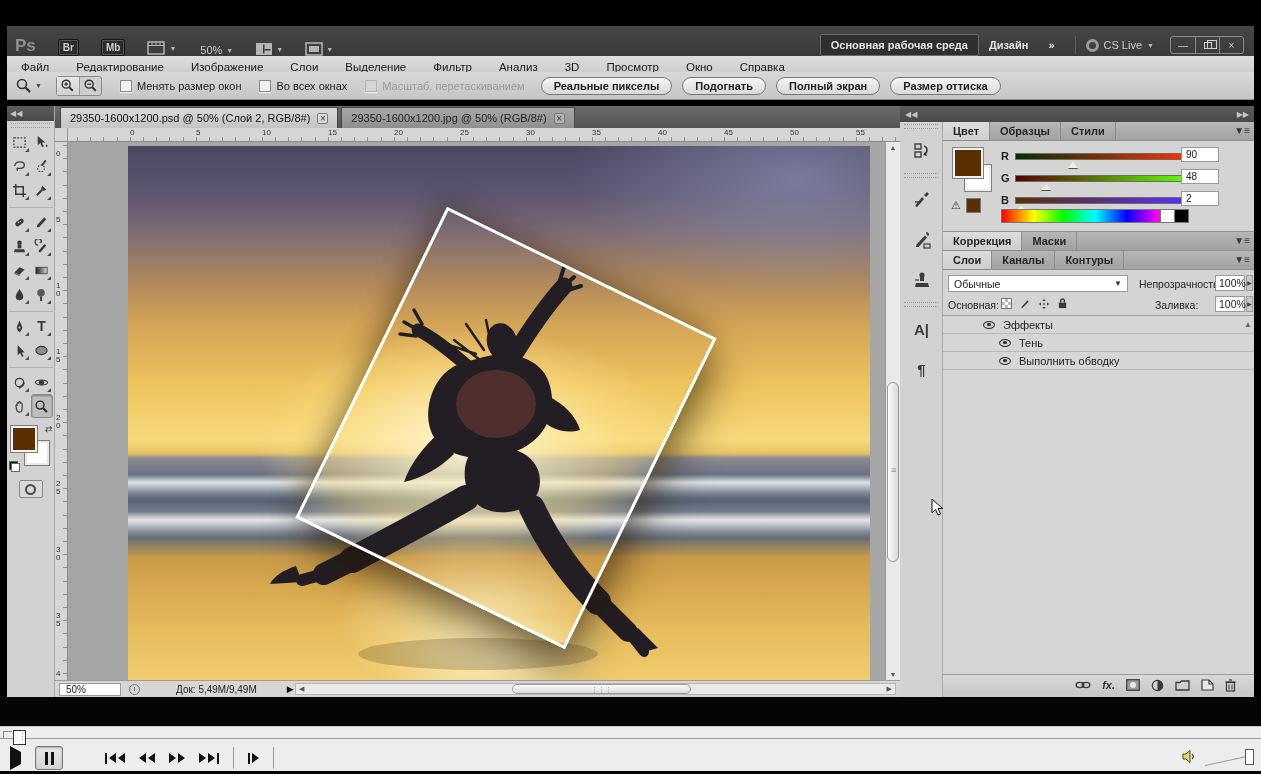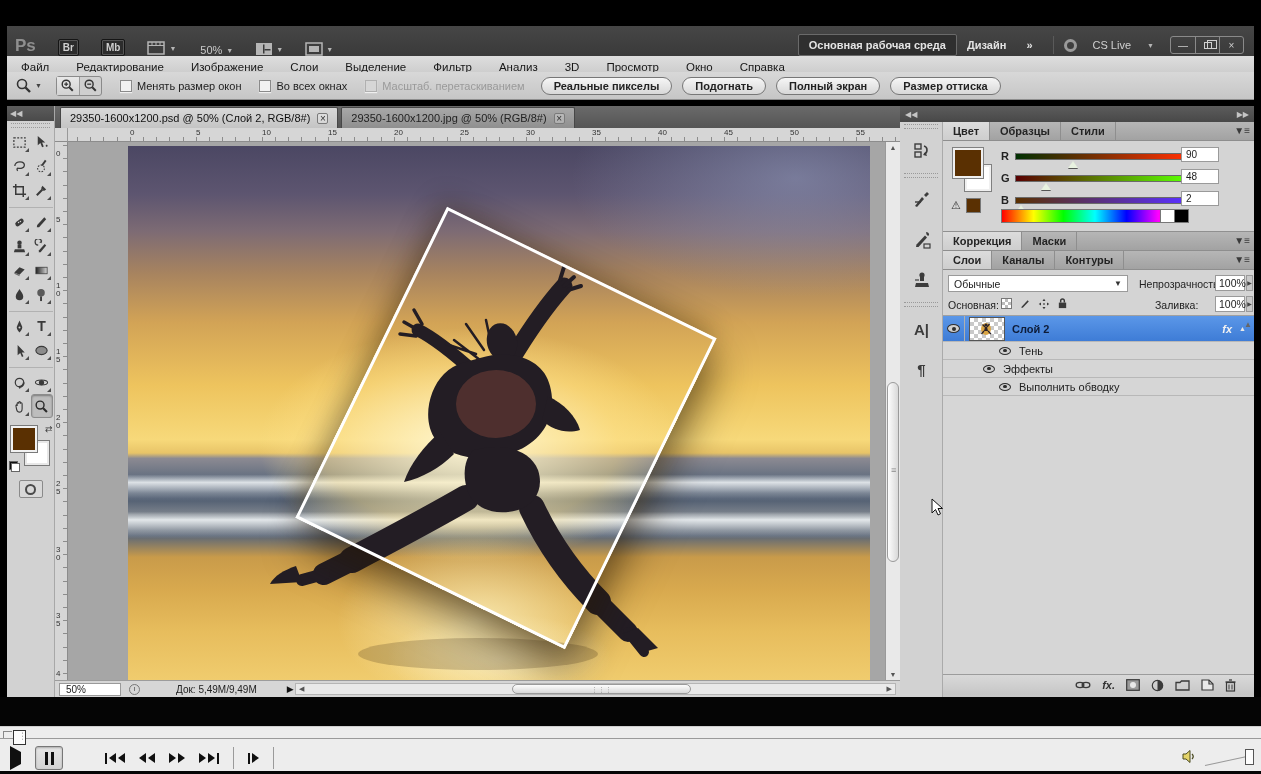--- a/index.html
+++ b/index.html
@@ -13,21 +13,21 @@
   .ps-logo { color:#8f8f8f; font-weight:bold; font-size:17px; margin-left:8px; letter-spacing:0; }
   .chip { background:#2c2c2c; border:1px solid #151515; box-shadow:0 0 0 1px #555 inset; color:#cfcfcf; font-size:10px; font-weight:bold; padding:2px 4px; border-radius:2px; margin-left:22px; }
   .bar-icon { color:#bdbdbd; margin-left:22px; display:inline-flex; align-items:center; gap:3px; }
   .dd-arrow { font-size:7px; color:#b5b5b5; }
   .zoom-val { color:#c9c9c9; font-size:11px; margin-left:24px; display:inline-flex; gap:4px; align-items:center; }
   .ws-btn { color:#e4e4e4; font-weight:bold; font-size:11px; padding:4px 10px; }
   .ws-active { background:#2f2f2f; border:1px solid #6a6a6a; border-radius:2px; }
   .app-right { margin-left:auto; display:flex; align-items:center; }
   .sep-v { width:1px; height:18px; background:#5a5a5a; margin:0 10px; }
   .cs-ring { width:13px; height:13px; border:3px solid #9a9a9a; border-radius:50%; display:inline-block; }
-  .cs-live { color:#d0d0d0; font-size:11px; display:inline-flex; align-items:center; gap:16px; }
+  .cs-live { color:#d0d0d0; font-size:11px; display:inline-flex; align-items:center; gap:5px; }
   .win-group { display:flex; border:1px solid #8a8a8a; border-radius:3px; margin:0 10px 0 16px; }
   .win-btn { width:24px; height:16px; display:flex; align-items:center; justify-content:center; color:#cfcfcf; font-size:10px; border-left:1px solid #8a8a8a; }
   .win-btn:first-child { border-left:none; }
   .restore-glyph { width:8px; height:7px; border:1px solid #cfcfcf; position:relative; }
   .restore-glyph:before { content:""; position:absolute; left:2px; top:-3px; width:8px; height:7px; border:1px solid #cfcfcf; }
 
   
   .menu-bar { left:7px; top:56px; width:1247px; height:22px; background:linear-gradient(#dedede,#c9c9c9); border-bottom:1px solid #9e9e9e; display:flex; align-items:center; gap:27px; padding-left:14px; color:#161616; font-size:11.5px; }
 
   
@@ -668,46 +668,30 @@
           <svg width="11" height="13" viewBox="0 0 12 14">
               <rect x="2" y="6" width="8" height="6" fill="#3a3a3a"></rect>
               <path d="M4 6 V4 a2 2 0 0 1 4 0 V6" fill="none" stroke="#3a3a3a" stroke-width="1.6"></path>
             </svg>
         </span>
         <span class="fill-label">Заливка:</span>
         <span class="fill-field">100%</span>
         <span class="fill-spin">▶</span>
       </div>
       <div class="layers-list">
-        <div class="lrow layer-main layer-sel">
-          <span class="eye-cell">
-              <span class="eye"></span>
-            </span>
-          <span class="thumb thumb-checker">
-            <svg class="thumb-fig" viewBox="0 0 13 15">
-                <ellipse cx="6" cy="8" rx="5" ry="6" fill="#d9a545"></ellipse>
-                <circle cx="6" cy="4" r="1.6" fill="#2a2228"></circle>
-                <path d="M5 6 L7 6 L8 10 L4 10 Z" fill="#2a2228"></path>
-                <path d="M4 10 L1.5 13 M8 10 L11 13 M5 6 L2.5 3.5 M7 6 L9.5 3" stroke="#2a2228" stroke-width="1.2"></path>
-              </svg>
-          </span>
-          <span class="lname">Слой 2</span>
-          <span class="lname-fx">fx</span>
-          <span class="lname-tgl">▲</span>
+        <div class="lrow sub-row">
+          <span class="sub-ind1" style="display:flex;align-items:center">
+            <span class="sub-eye"></span>
+            <span class="sub-name">Эффекты</span>
+          </span>
         </div>
         <div class="lrow sub-row">
           <span class="sub-ind2" style="display:flex;align-items:center">
             <span class="sub-eye"></span>
             <span class="sub-name">Тень</span>
-          </span>
-        </div>
-        <div class="lrow sub-row">
-          <span class="sub-ind1" style="display:flex;align-items:center">
-            <span class="sub-eye"></span>
-            <span class="sub-name">Эффекты</span>
           </span>
         </div>
         <div class="lrow sub-row">
           <span class="sub-ind2" style="display:flex;align-items:center">
             <span class="sub-eye"></span>
             <span class="sub-name">Выполнить обводку</span>
           </span>
         </div>
         <span class="list-scroll-up">▲</span>
       </div>

